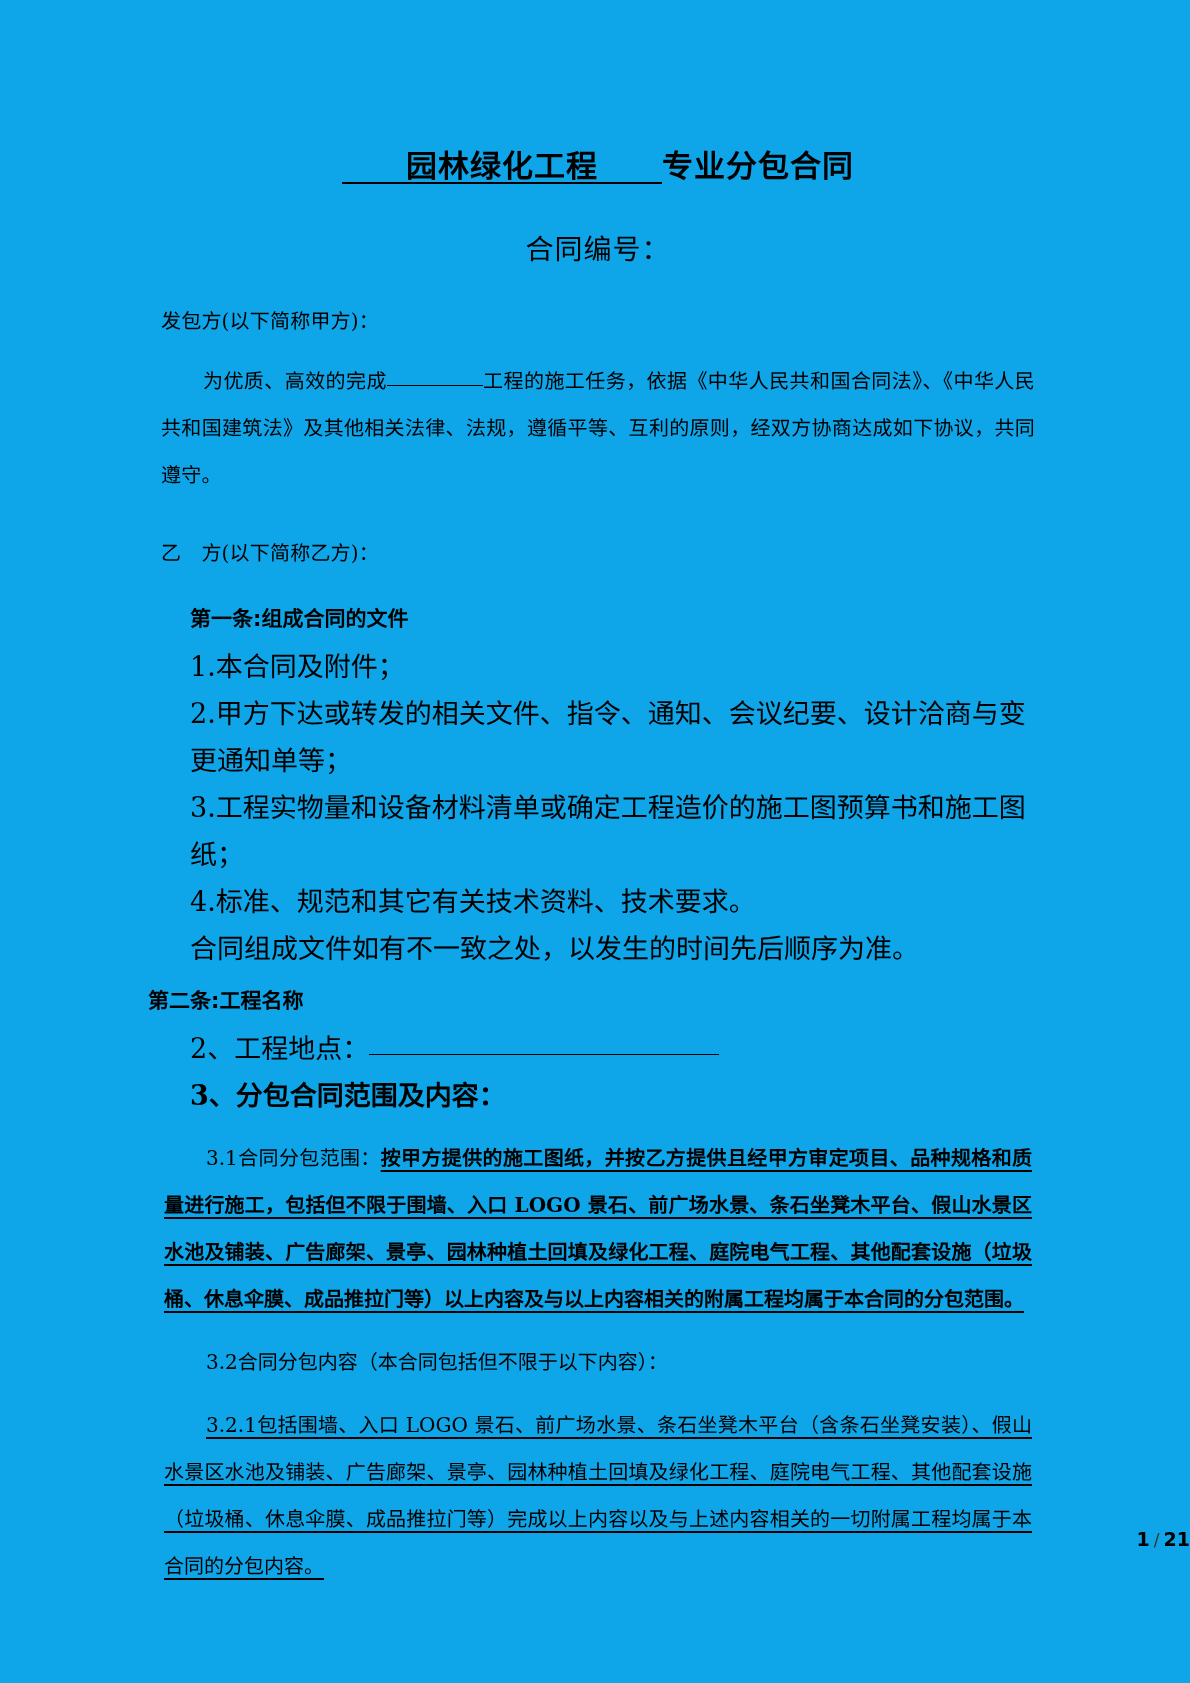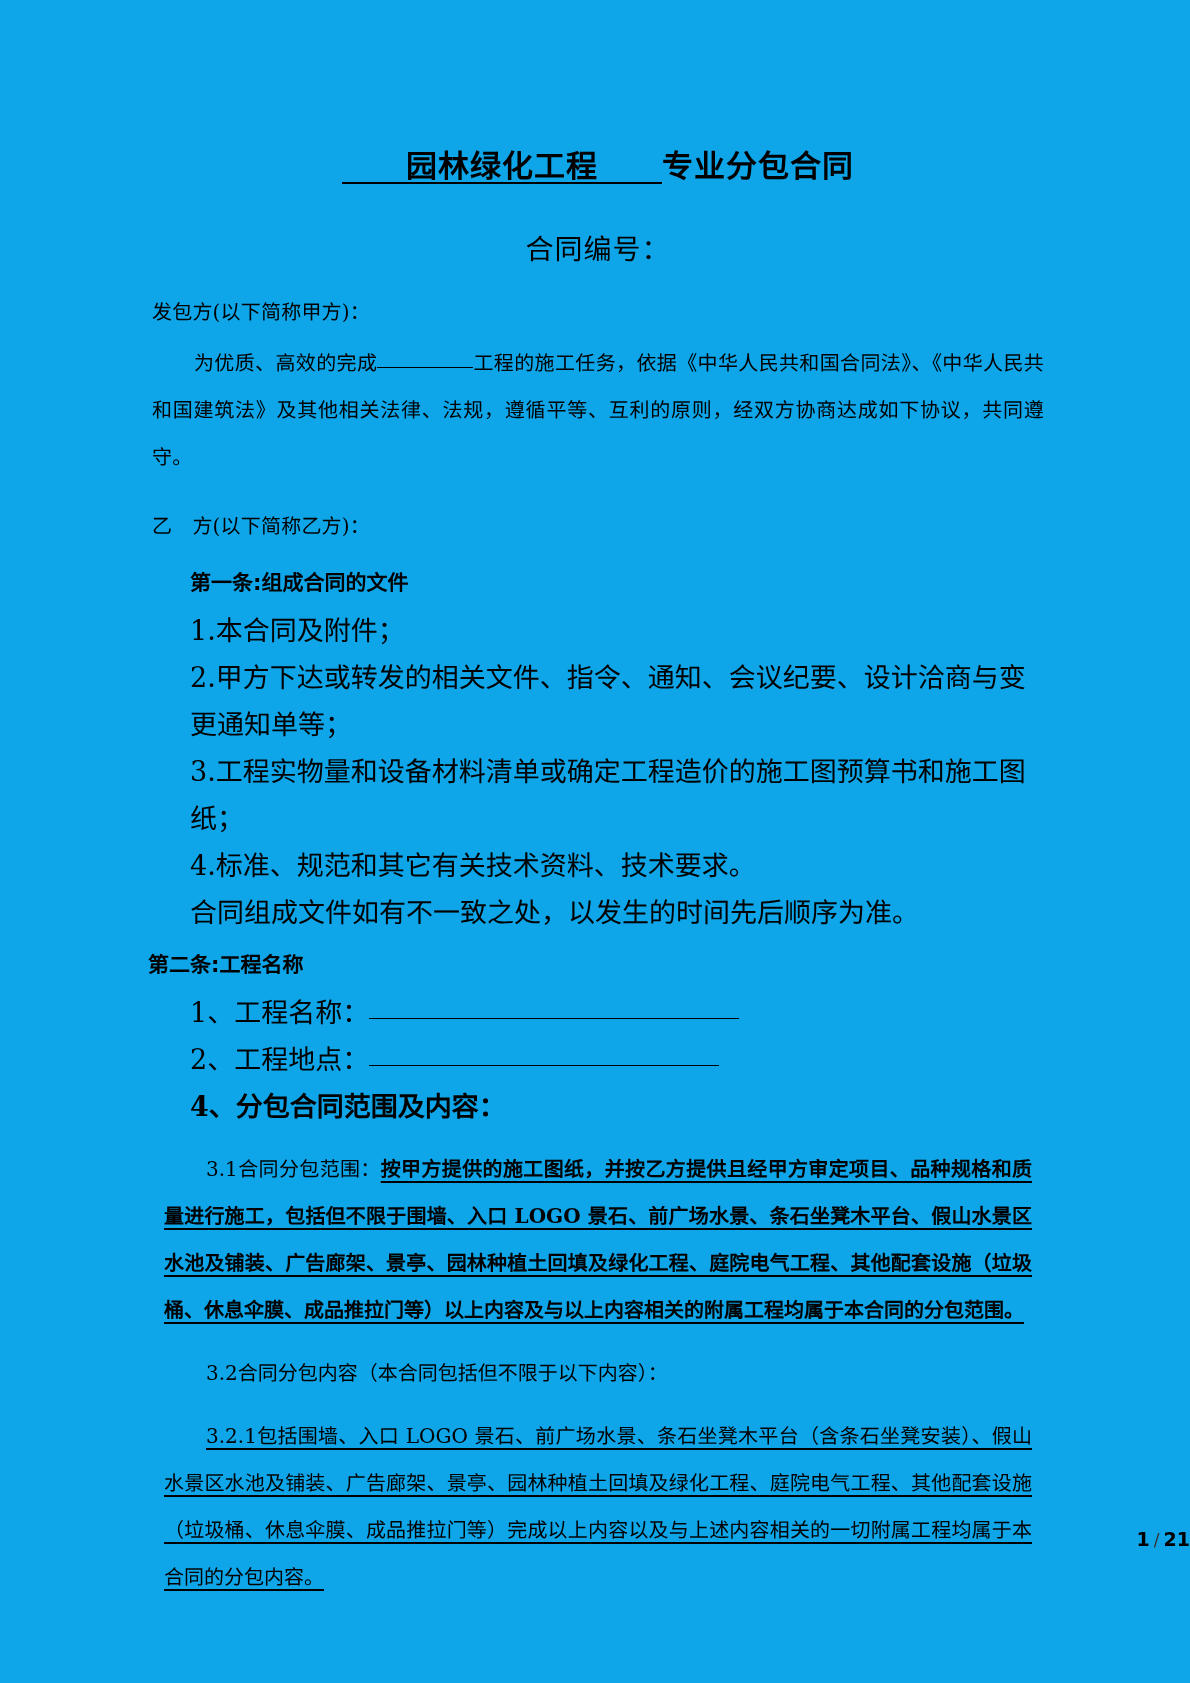--- a/index.html
+++ b/index.html
@@ -54,21 +54,21 @@
     font-size: 28px;
     margin: 0;
     padding-top: 42px;
     letter-spacing: 1px;
   }
 
   
   .p {
     font-size: 20px;
     line-height: 47px;
-    margin: 4px;
+    margin: 13px;
     text-align: justify;
     text-justify: inter-ideograph;
     letter-spacing: 0.2px;
   }
   .party {
     padding-top: 18px;
   }
   .party + .party {
     padding-top: 0;
   }
@@ -176,25 +176,24 @@
     <h2 class="article-head indent">第一条:组成合同的文件</h2>
 
     <p class="item">1.本合同及附件；</p>
     <p class="item">2.甲方下达或转发的相关文件、指令、通知、会议纪要、设计洽商与变更通知单等；</p>
     <p class="item">3.工程实物量和设备材料清单或确定工程造价的施工图预算书和施工图纸；</p>
     <p class="item">4.标准、规范和其它有关技术资料、技术要求。</p>
     <p class="item">合同组成文件如有不一致之处，以发生的时间先后顺序为准。</p>
 
     <h2 class="article-head">第二条:工程名称</h2>
 
-    <p class="item"><span>1、工程名称：</span><span class="fill-line fill-w1"></span></p>
 
     <p class="item"><span>2、工程地点：</span><span class="fill-line fill-w2"></span></p>
 
-    <p class="item semibold">4、分包合同范围及内容：</p>
+    <p class="item semibold">3、分包合同范围及内容：</p>
 
     <p class="block lead-indent"><span>3.1合同分包范围：</span><span class="ul block-bold">按甲方提供的施工图纸，并按乙方提供且经甲方审定项目、品种规格和质量进行施工，包括但不限于围墙、入口 LOGO 景石、前广场水景、条石坐凳木平台、假山水景区水池及铺装、广告廊架、景亭、园林种植土回填及绿化工程、庭院电气工程、其他配套设施（垃圾桶、休息伞膜、成品推拉门等）以上内容及与以上内容相关的附属工程均属于本合同的分包范围。</span></p>
 
     <p class="block lead-indent">3.2合同分包内容（本合同包括但不限于以下内容）：</p>
 
     <p class="block lead-indent"><span class="ul">3.2.1包括围墙、入口 LOGO 景石、前广场水景、条石坐凳木平台（含条石坐凳安装）、假山水景区水池及铺装、广告廊架、景亭、园林种植土回填及绿化工程、庭院电气工程、其他配套设施（垃圾桶、休息伞膜、成品推拉门等）完成以上内容以及与上述内容相关的一切附属工程均属于本合同的分包内容。</span></p>
 
   </div>
 
   <div class="footer">

